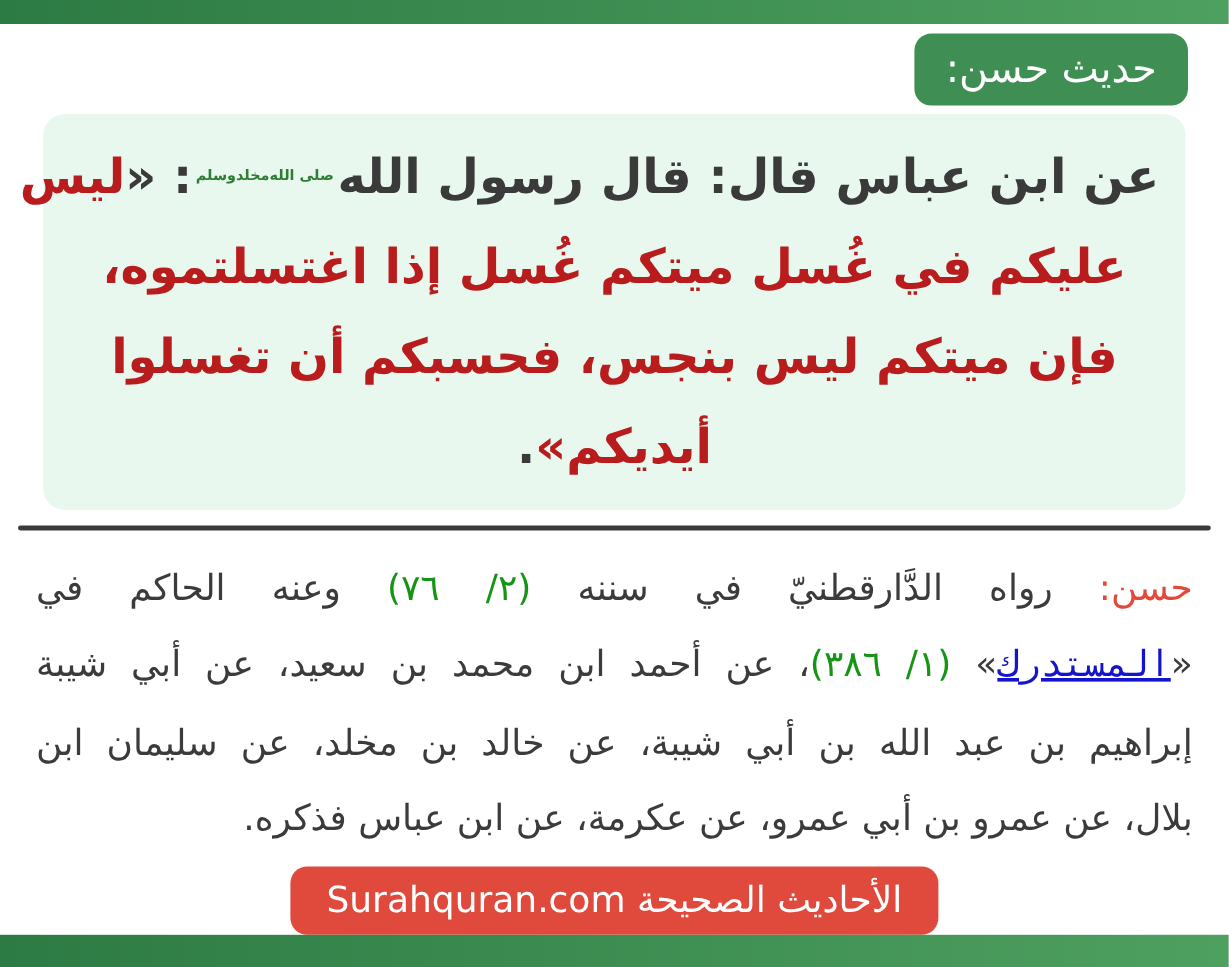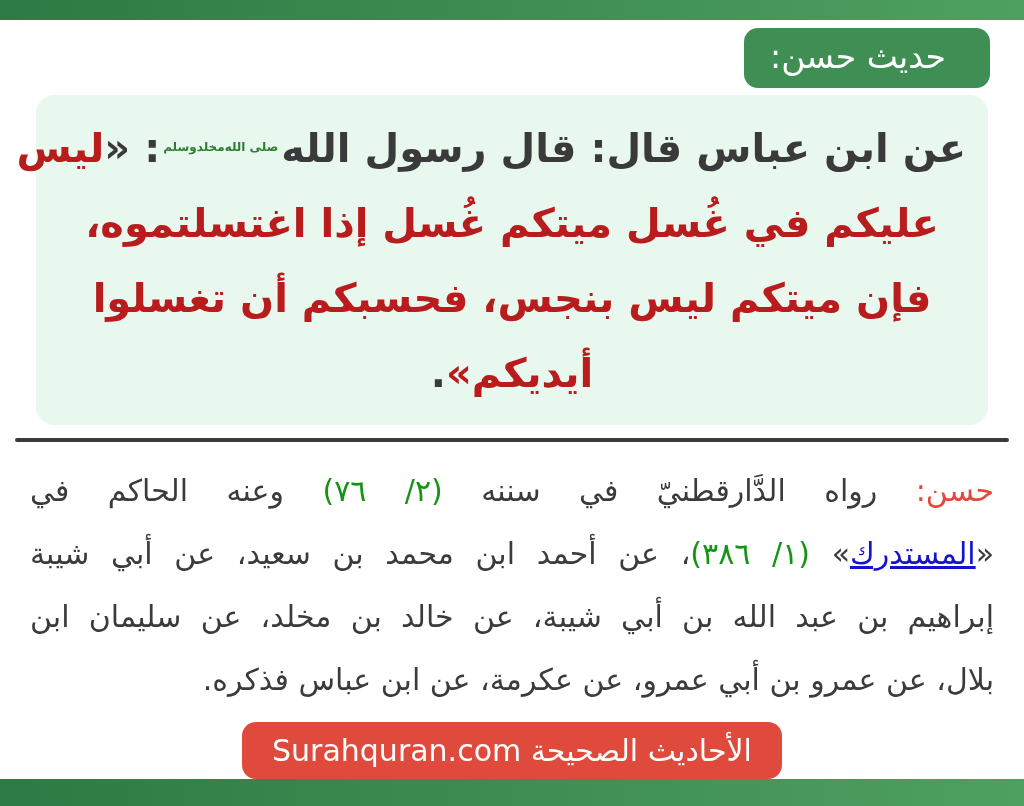--- a/index.html
+++ b/index.html
@@ -19,21 +19,21 @@
   .bottom-bar {
     position: absolute; left: 0; top: 779px;
     width: 1024px; height: 27px;
     background: linear-gradient(90deg, #2d7b44, #4ea060);
   }
 
   .grade-badge {
     position: absolute; top: 28px; right: 34px;
     background: #3f8f55; color: #ffffff;
     font-size: 33px; line-height: 40px;
-    padding: 9px 44px 11px 26px;
+    padding: 9px 26px 11px 26px;
     border-radius: 14px;
     direction: rtl;
   }
 
   .hadith-box {
     position: absolute; left: 36px; top: 95px;
     width: 952px; height: 330px;
     box-sizing: border-box;
     background: #e9f8ef;
     border-radius: 18px;
@@ -68,21 +68,21 @@
     color: #3b3b3b;
   }
   .g-line {
     line-height: 63px;
     text-align: justify;
     text-align-last: justify;
   }
   .g-line.last { text-align-last: right; }
   .red { color: #e2493b; }
   .green { color: #169416; }
-  .book-link { color: #1414cc; text-decoration: underline; cursor: pointer; }
+  .book-link { color: #1414cc; text-decoration: underline; cursor: pointer; font-family: Liberation Mono, monospace; }
 
   .site-badge {
     position: absolute; left: 242px; top: 722px;
     width: 540px; height: 57px;
     background: #e04a3c;
     border-radius: 14px;
     color: #ffffff;
     font-size: 30px; line-height: 57px;
     text-align: center;
     direction: rtl;

